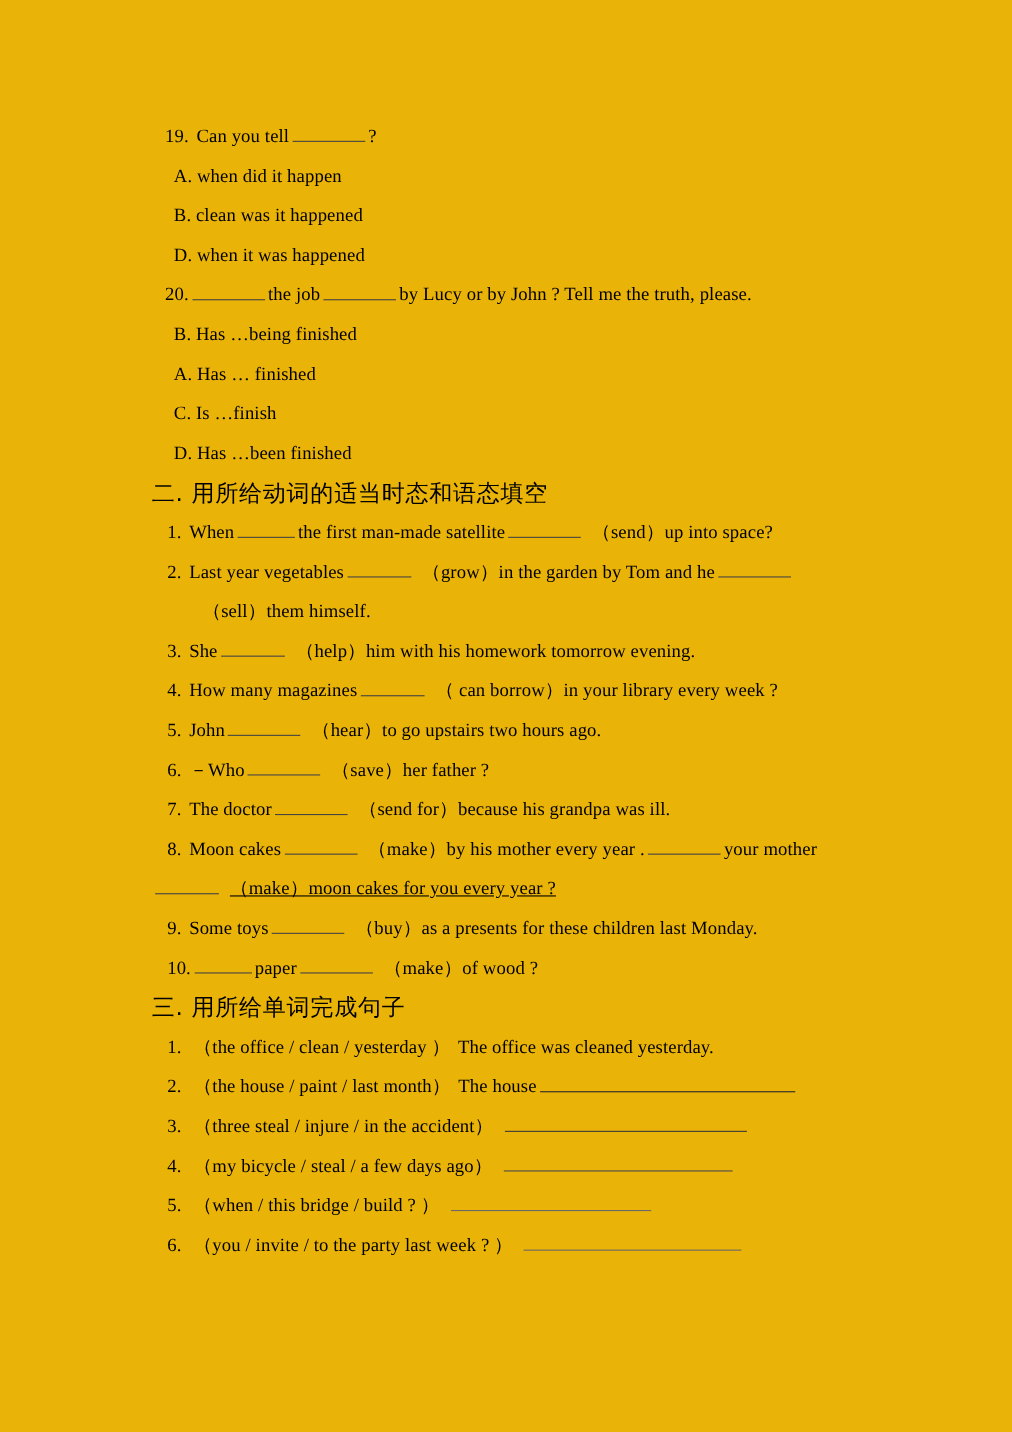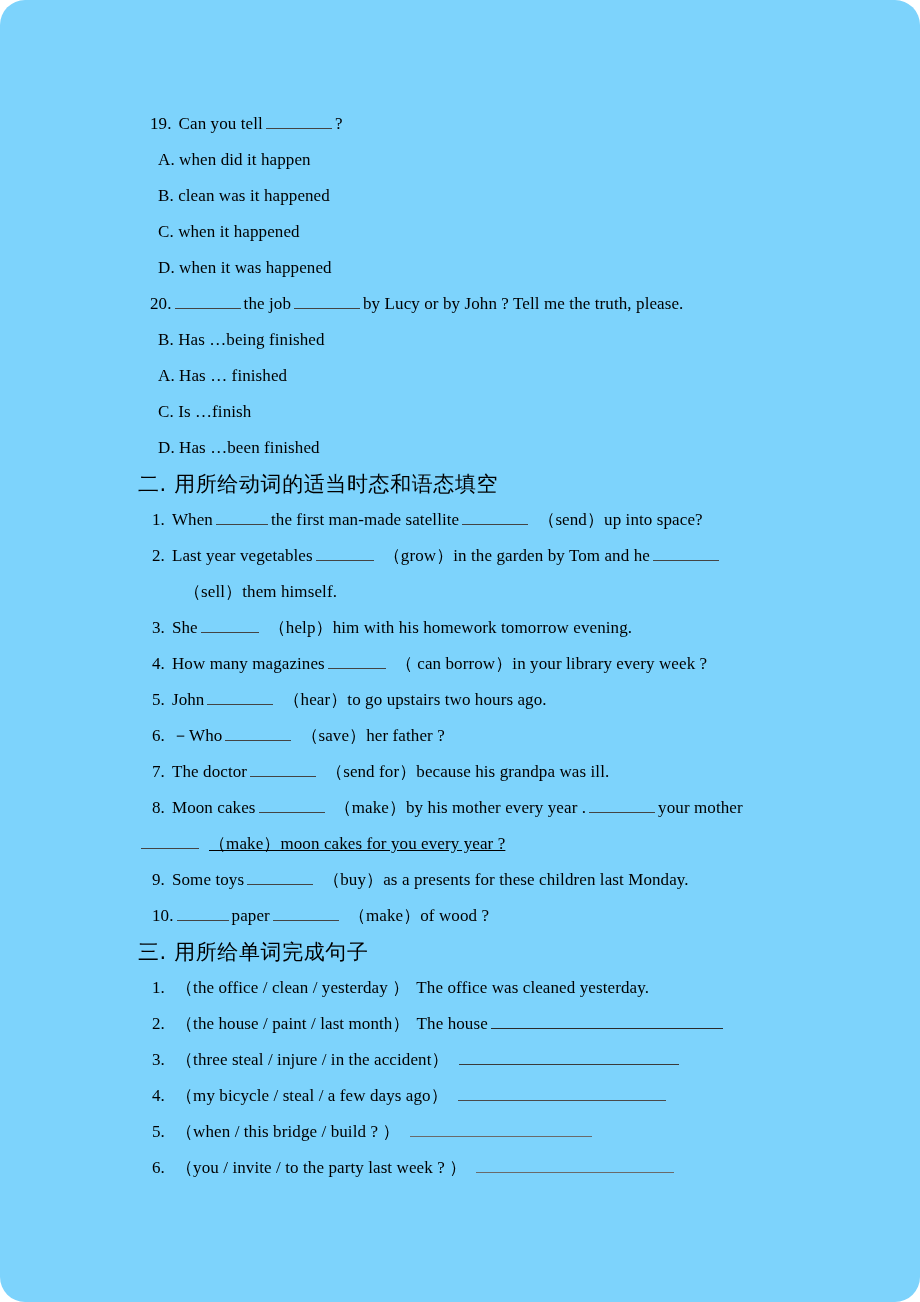--- a/index.html
+++ b/index.html
@@ -14,22 +14,21 @@
     font-family: "Liberation Serif", "DejaVu Serif", serif;
     color: #000000;
     overflow: hidden;
   }
   .page {
     position: absolute;
     left: 0;
     top: 0;
     width: 920px;
     height: 1302px;
-    background: #7dd3fc;
-    border-radius: 25px;
+    background: #eab308;
   }
   .content {
     position: absolute;
     left: 138px;
     top: 106px;
     width: 640px;
   }
   .line {
     font-size: 17px;
     line-height: 36px;
@@ -76,21 +75,20 @@
 <body>
 
 <div class="page">
   <div class="content">
 
     <div class="line ind-q">
       <span class="num">19.</span><span class="gap"></span><span>Can you tell</span><span class="blank b-lg"></span><span>?</span>
     </div>
     <div class="line ind-opt">A. when did it happen</div>
     <div class="line ind-opt">B. clean was it happened</div>
-    <div class="line ind-opt">C. when it happened</div>
     <div class="line ind-opt">D. when it was happened</div>
 
     <div class="line ind-q">
       <span class="num">20.</span><span class="blank b-lg"></span><span>the job</span><span class="blank b-lg"></span><span>by Lucy or by John ? Tell me the truth, please.</span>
     </div>
     <div class="line ind-opt">B. Has …being finished</div>
     <div class="line ind-opt">A. Has … finished</div>
     <div class="line ind-opt">C. Is …finish</div>
     <div class="line ind-opt">D. Has …been finished</div>
 

